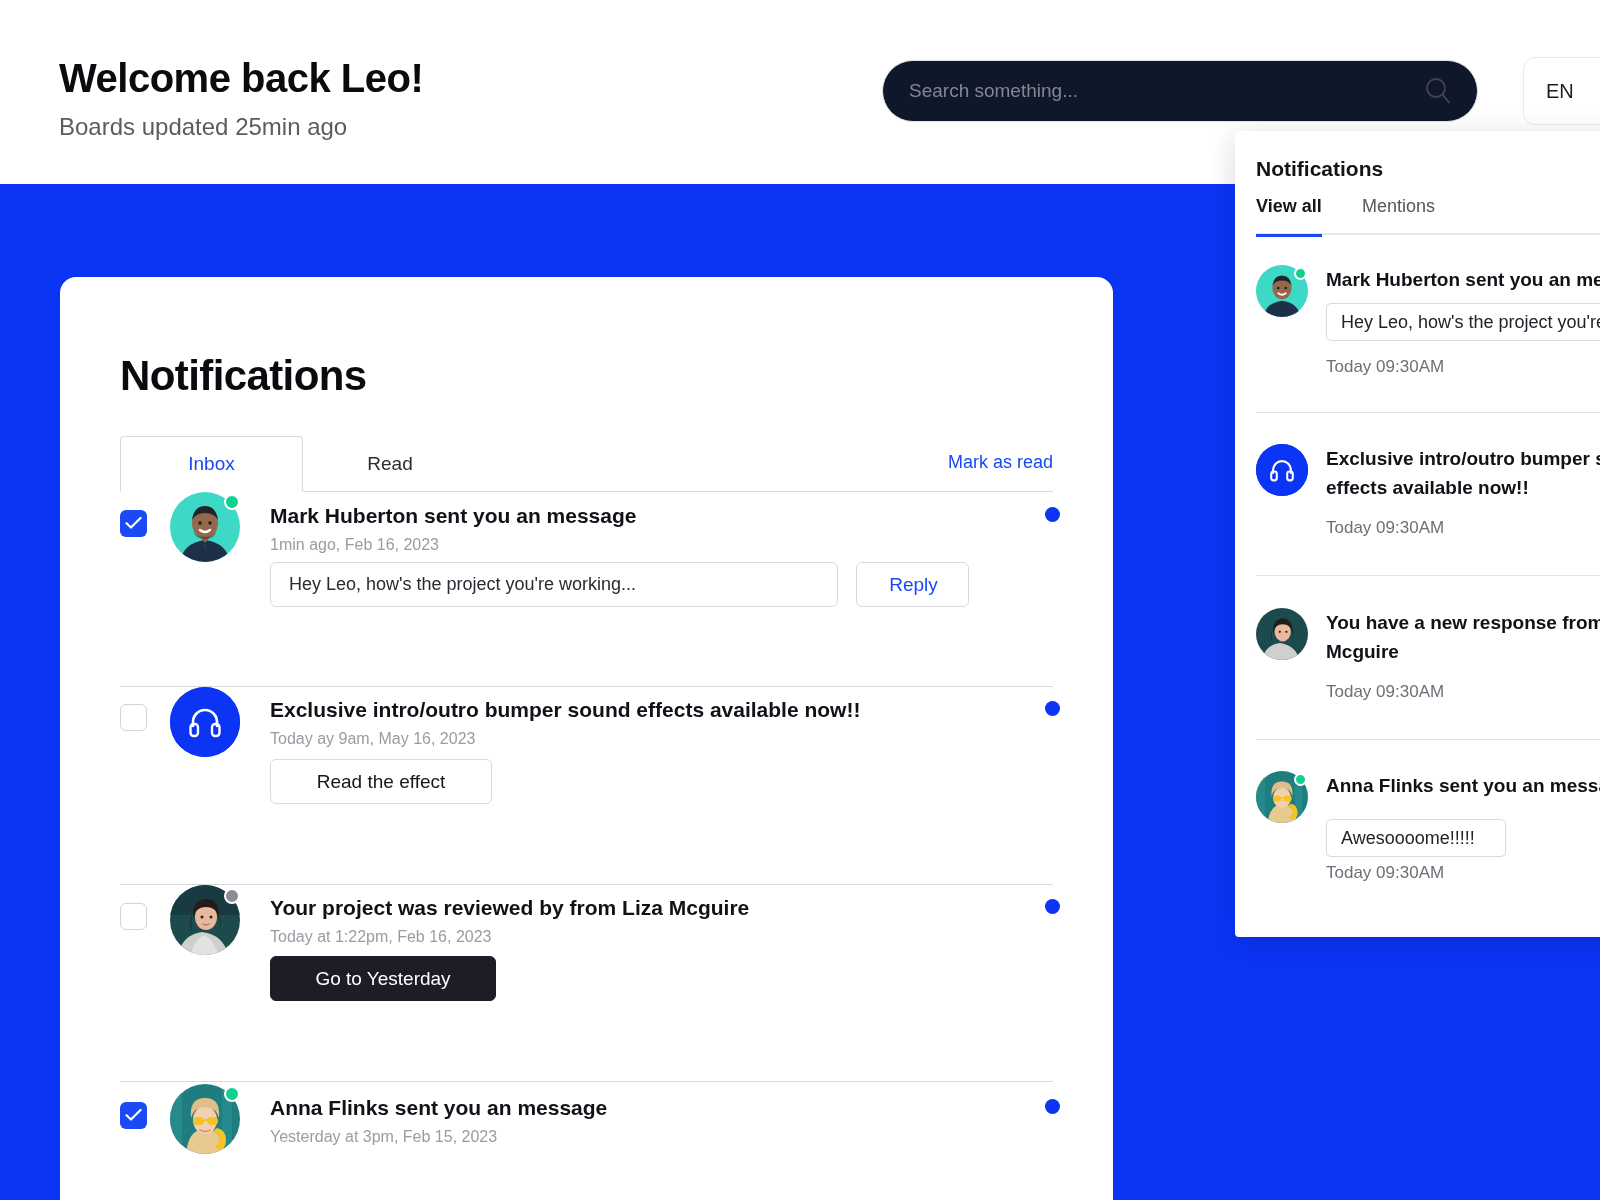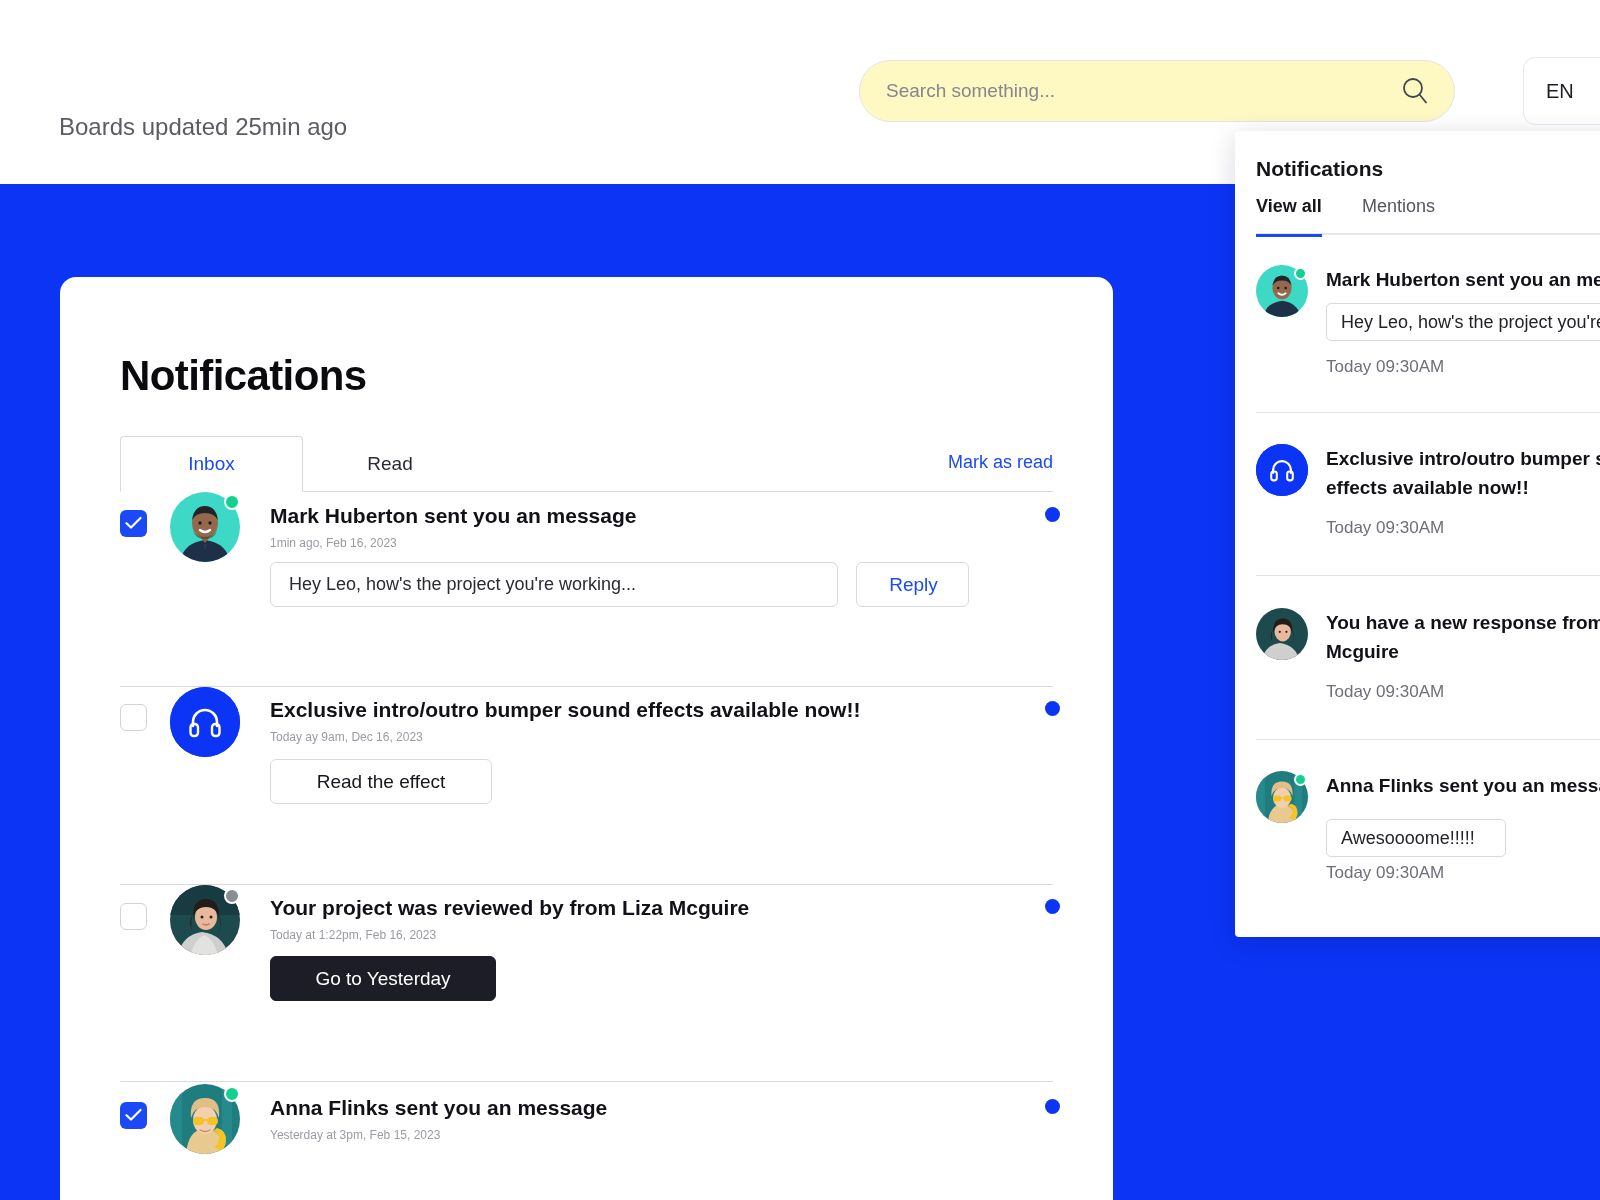--- a/index.html
+++ b/index.html
@@ -20,22 +20,22 @@
   .greeting {
     position: absolute; left: 59px; top: 56px;
     font-size: 40px; font-weight: 700; color: #0b0b0f;
     letter-spacing: -0.5px; white-space: nowrap;
   }
   .subgreeting {
     position: absolute; left: 59px; top: 113px;
     font-size: 24px; color: #5b5b63; white-space: nowrap;
   }
   .searchbox {
-    position: absolute; left: 859px; top: 60px; width: 596px; height: 62px;
-    border: 1px solid #e3e4e8; border-radius: 31px; background: #fef9c3;
+    position: absolute; left: 882px; top: 60px; width: 596px; height: 62px;
+    border: 1px solid #e3e4e8; border-radius: 31px; background: #0f172a;
   }
   .searchbox .ph {
     position: absolute; left: 26px; top: 50%; transform: translateY(-50%);
     font-size: 19px; color: #85868f; white-space: nowrap;
   }
   .search-icon {
     position: absolute; right: 24px; top: 50%; transform: translateY(-50%);
     width: 30px; height: 30px;
   }
   .langbox {
@@ -109,21 +109,21 @@
     left: 104px; border: 2px solid #fff;
   }
   .status.online { background: #12d08e; }
   .status.offline { background: #8b8d95; }
 
   .r-title {
     position: absolute; left: 150px; font-size: 21px; font-weight: 700;
     color: #111118; white-space: nowrap;
   }
   .r-time {
-    position: absolute; left: 150px; font-size: 12px; color: #9a9ba3; white-space: nowrap;
+    position: absolute; left: 150px; font-size: 16px; color: #9a9ba3; white-space: nowrap;
   }
   .unread {
     position: absolute; left: 925px; width: 15px; height: 15px;
     border-radius: 50%; background: #0b34f5;
   }
 
   .msgbox {
     position: absolute; left: 150px; height: 45px;
     border: 1px solid #d9dade; border-radius: 6px; background: #fff;
     display: flex; align-items: center; padding: 0 18px;
@@ -188,20 +188,21 @@
     position: absolute; left: 70px; font-size: 17px; color: #6e6f78; white-space: nowrap;
   }
   .pdiv { position: absolute; left: 21px; width: 400px; height: 1px; background: #e3e4e8; }
 </style>
 </head>
 <body>
 
 <div class="stage">
 
   <div class="topbar">
+    <div class="greeting">Welcome back Leo!</div>
     <div class="subgreeting">Boards updated 25min ago</div>
 
     <div class="searchbox">
       <div class="ph">Search something...</div>
       <span class="search-icon">
         <svg viewBox="0 0 30 30" fill="none">
           <circle cx="13" cy="12" r="9" stroke="#44454e" stroke-width="1.8"></circle>
           <line x1="19.5" y1="18.5" x2="26" y2="26.5" stroke="#44454e" stroke-width="1.8" stroke-linecap="round"></line>
         </svg>
       </span>
@@ -262,21 +263,21 @@
         <div class="cbx unchecked" style="top:17px;"></div>
         <div class="avatar" style="top:0px; background:#0b34f5;">
           <svg viewBox="0 0 70 70">
             <rect width="70" height="70" fill="#0b34f5"></rect>
             <path d="M23 39 v-4 a12 12 0 0 1 24 0 v4" stroke="#fff" stroke-width="2.6" fill="none" stroke-linecap="round"></path>
             <rect x="20.5" y="37" width="7.5" height="12" rx="3.2" stroke="#fff" stroke-width="2.4" fill="none"></rect>
             <rect x="42" y="37" width="7.5" height="12" rx="3.2" stroke="#fff" stroke-width="2.4" fill="none"></rect>
           </svg>
         </div>
         <div class="r-title" style="top:11px;">Exclusive intro/outro bumper sound effects available now!!</div>
-        <div class="r-time" style="top:43px;">Today ay 9am, Dec 16, 2023</div>
+        <div class="r-time" style="top:43px;">Today ay 9am, May 16, 2023</div>
         <div class="unread" style="top:14px;"></div>
         <div class="btn outline" style="left:150px; top:72px; width:222px;">Read the effect</div>
         <div class="divider"></div>
       </div>
 
       <div class="row" style="height:197px;">
         <div class="cbx unchecked" style="top:18px;"></div>
         <div class="avatar" style="top:0px;">
           <svg viewBox="0 0 70 70">
             <rect width="70" height="70" fill="#1d4a4c"></rect>

